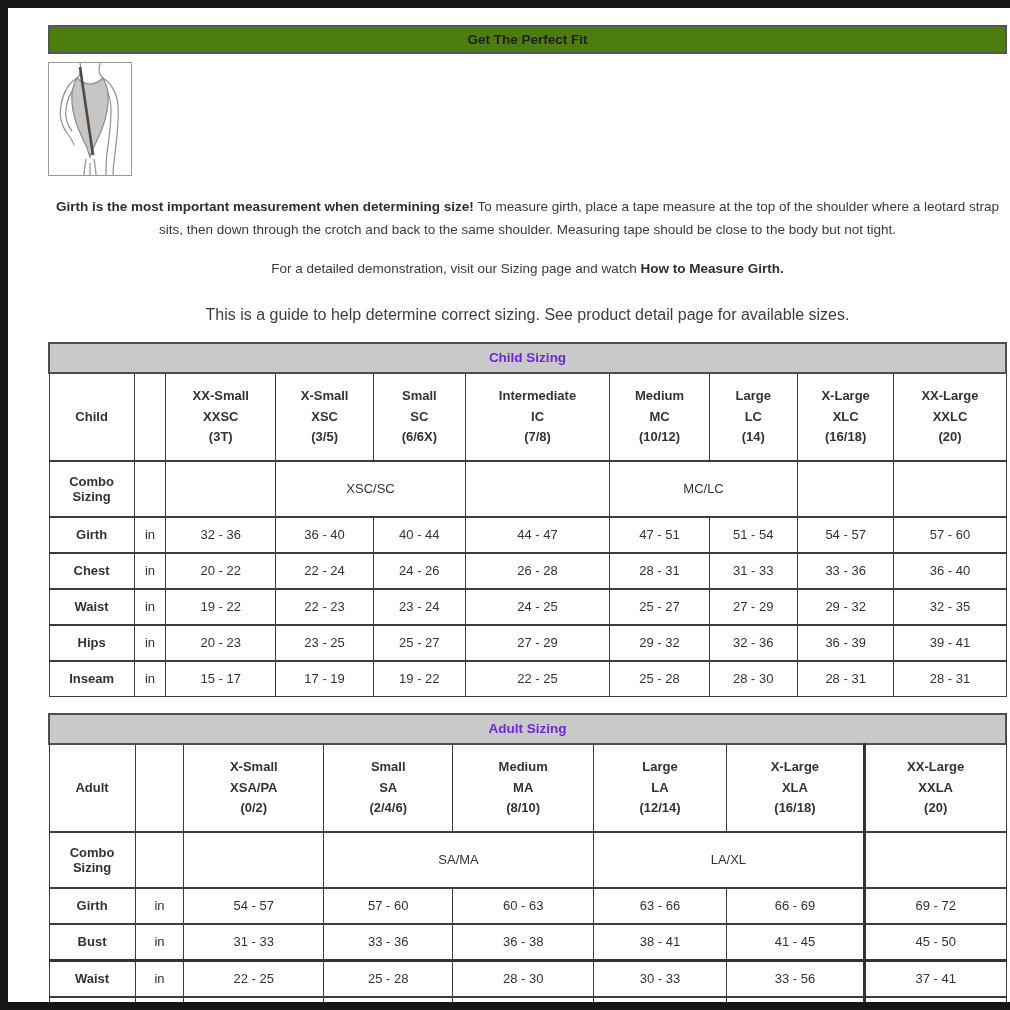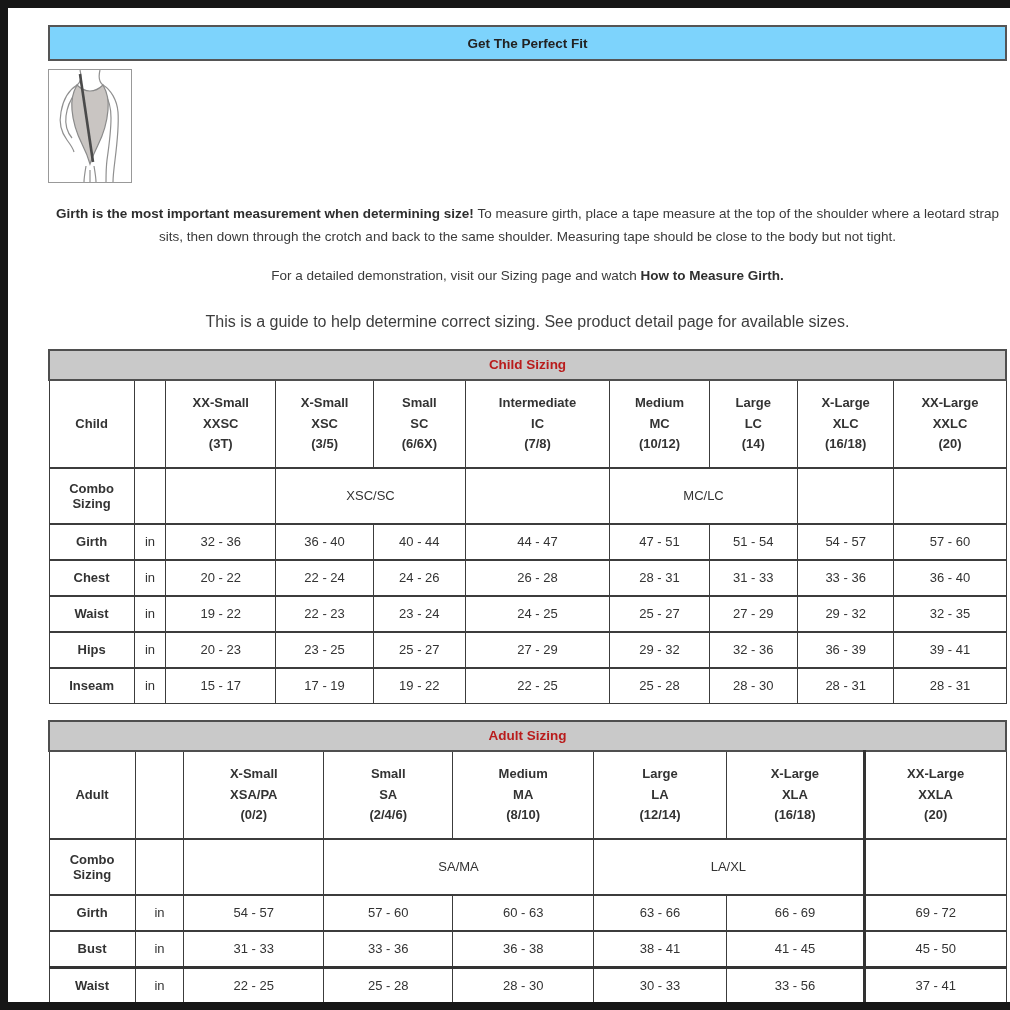--- a/index.html
+++ b/index.html
@@ -7,21 +7,21 @@
     width:1010px;height:1010px;overflow:hidden;background:#ffffff;
     font-family:"Liberation Sans", sans-serif;color:#333333;
   }
   .page{
     box-sizing:border-box;width:1010px;height:1010px;
     border-left:8px solid #161616;border-top:8px solid #161616;border-bottom:8px solid #161616;
     background:#ffffff;overflow:hidden;
   }
   .content{margin:17px 3px 0 40px;width:959px;}
   .title-bar{
-    box-sizing:border-box;height:36px;background:#7dd3fc;border:2px solid #555555;
+    box-sizing:border-box;height:29px;background:#4d7c0f;border:2px solid #555555;
     display:flex;align-items:center;justify-content:center;
     font-weight:bold;font-size:13.5px;color:#222;
   }
   .intro-row{display:flex;align-items:flex-start;margin-top:8px;gap:19px;flex-direction:column;}
   .figure-box{flex:none;width:82px;height:112px;border:1px solid #999;background:#fff;}
   .intro-text{flex:1;text-align:center;font-size:13.5px;line-height:1.72;color:#3a3a3a;padding:0 2px;}
   .demo-line{margin-top:16px;font-size:13.5px;text-align:center;}
   b{color:#2e2e2e;}
   .toggle-row{text-align:center;margin-top:36px;}
   .btn{font-family:"Liberation Sans", sans-serif;font-size:14.5px;color:#333;cursor:pointer;letter-spacing:0.4px;vertical-align:middle;}
@@ -31,21 +31,21 @@
   .btn-cm{
     background:#ffffff;border:1px solid #c2c2c2;border-radius:1px;padding:14px 26px;margin-left:7px;
   }
   .guide-note{margin-top:25px;text-align:center;font-size:16px;color:#3d3d3d;}
   table{border-collapse:collapse;table-layout:fixed;width:100%;color:#333;}
   .child-tbl{margin-top:18px;}
   .adult-tbl{margin-top:16px;}
   td{border:1px solid #3c3c3c;text-align:center;font-size:13px;padding:2px 3px;overflow:hidden;}
   tr.ttl-row td{
     background:#c9c9c9;font-weight:bold;font-size:13.5px;height:24px;
-    border:2px solid #4f4f4f;color:#b91c1c;
+    border:2px solid #4f4f4f;color:#6d28d9;
   }
   tr.head-row td{font-weight:bold;height:82px;line-height:1.55;border-bottom:2px solid #3c3c3c;}
   tr.combo-row td{height:50px;font-size:13px;}
   tr.data-row td{height:30px;border-top:2px solid #3c3c3c;}
   td.lbl{font-weight:bold;}
   .adult-tbl td.tl{border-left:3px solid #333;}
   tr.thick-top td{border-top:3px solid #333;}
 </style>
 </head>
 <body>

